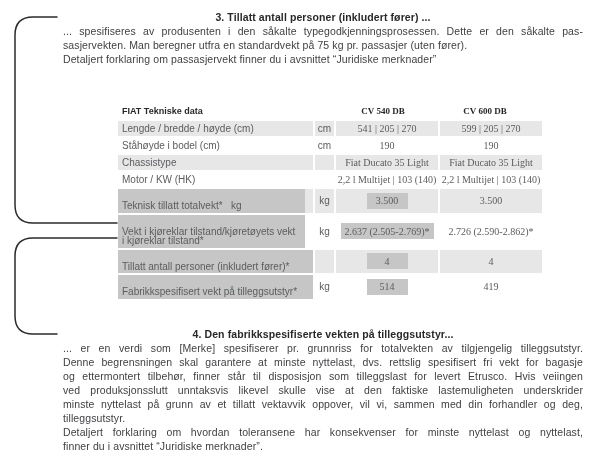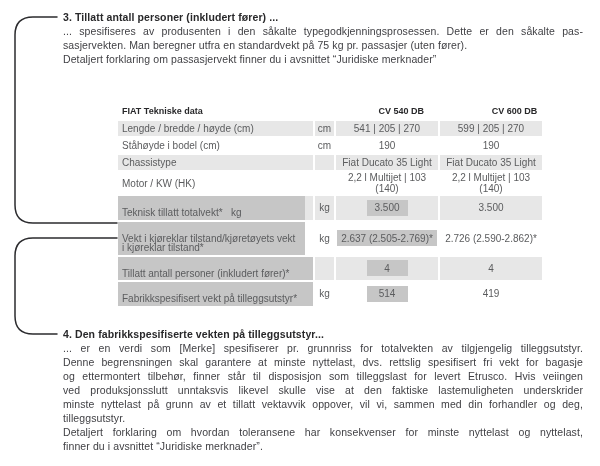--- a/index.html
+++ b/index.html
@@ -2,32 +2,32 @@
 <html><head>
 <meta charset="utf-8">
 <style>
   html,body { margin:0; padding:0; background:#fff; }
   .page {
     position:relative; width:600px; height:466px; background:#ffffff;
     font-family:"Liberation Sans", sans-serif; overflow:hidden;
   }
   .brackets { position:absolute; left:0; top:0; }
   .sec { position:absolute; left:63px; width:520px; font-size:10.5px; line-height:14px; color:#414145; letter-spacing:0.1px; }
-  .sec .heading { font-weight:bold; color:#28282a; }
+  .sec .heading { font-weight:bold; color:#28282a;text-align:center; }
   .line { white-space:nowrap; }
   .line.just { white-space:normal; text-align:justify; text-align-last:justify; }
   
   .ttable { position:absolute; left:118px; top:103px; width:444px; }
-  .thead { display:flex; gap:18px; height:15px; margin-bottom:3px; align-items:center;
+  .thead { display:flex; gap:0; height:15px; margin-bottom:3px; align-items:center;
            font-weight:bold; font-size:9px; color:#28282a; }
   .trow { display:flex; gap:2px; margin-bottom:2px; font-size:10px; color:#5b5c5e; }
   .cell { box-sizing:border-box; display:flex; align-items:center; }
   .cell.label { width:195px; justify-content:flex-start; }
   .cell.unit  { width:19px;  justify-content:center; text-align:center; }
-  .cell.val   { width:102px; justify-content:center; text-align:center; }
+  .cell.val   { width:102px; justify-content:center; text-align:center;font-family:Liberation Serif, serif; }
   .trow .cell { min-height:13px; }
   .trow.shade .cell { background:#e7e7e7; }
   .lbl { display:block; padding:2px 6px 2px 4px; }
   .hl  { display:block; box-sizing:border-box; background:#c6c6c6; padding:12px 6px 2px 4px; line-height:9.5px; }
   .hlv { display:inline-block; box-sizing:content-box; min-width:33px; background:#c6c6c6; padding:2.5px 4px; }
   .thead .cell { min-height:0; background:none; }
   .thead .title { padding-left:4px; }
 </style>
 </head>
 <body>

